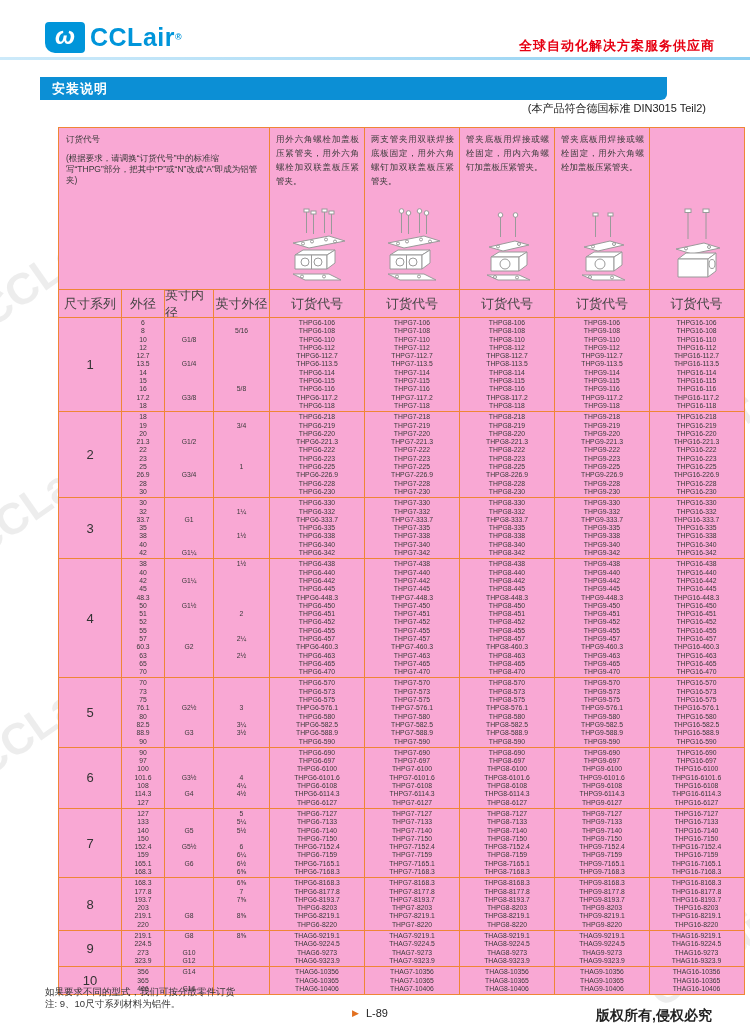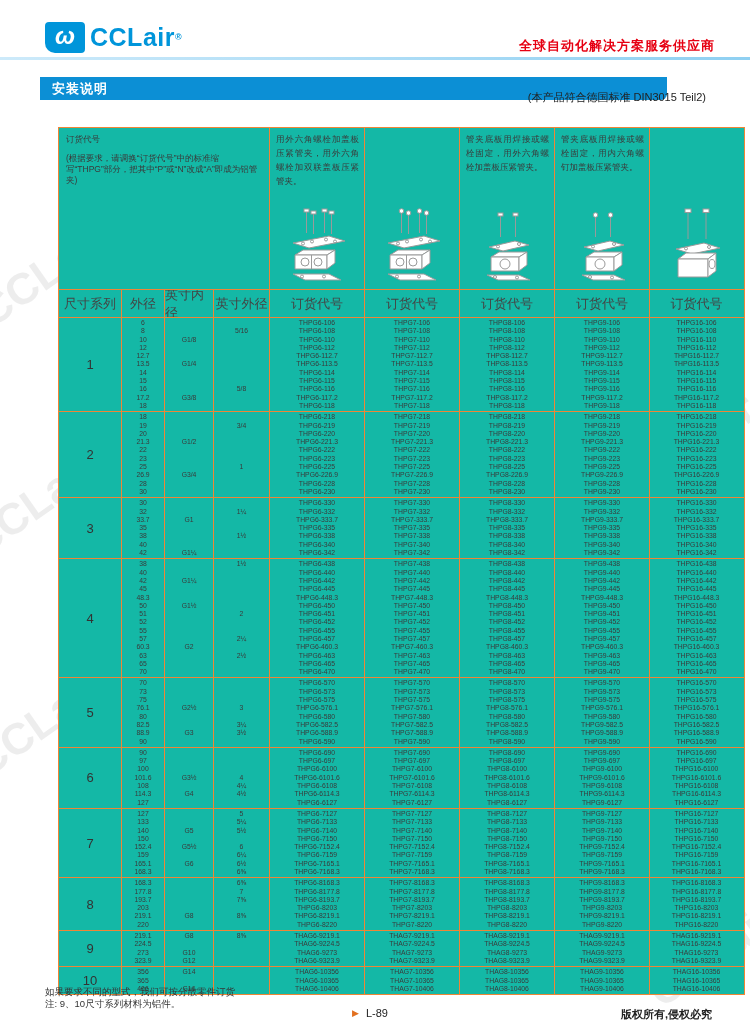--- a/index.html
+++ b/index.html
@@ -8,24 +8,24 @@
 
   
   .logo-row { position:absolute; top:22px; left:45px; display:flex; align-items:flex-start; }
   .logo-box { width:40px; height:31px; background:#0095da; border-radius:4px 4px 4px 10px; display:flex; align-items:center; justify-content:center; }
   .logo-box span { color:#fff; font-size:24px; font-style:italic; font-weight:bold; line-height:1; transform:translateY(-2px); }
   .logo-text { color:#0095da; font-size:25px; font-weight:bold; letter-spacing:.5px; margin-left:5px; line-height:31px; }
   .logo-reg { color:#0095da; font-size:9px; vertical-align:top; }
   .slogan { position:absolute; top:37px; right:35px; color:#e60012; font-size:13px; font-weight:bold; letter-spacing:1px; }
   .hline { position:absolute; top:57px; left:0; width:750px; height:3px; background:linear-gradient(90deg,#cdeafa,#8fd0f2); }
   .banner { position:absolute; top:77px; left:40px; width:627px; height:23px; background:#0c8fd5; color:#ffffff; font-size:13px; font-weight:bold; line-height:23px; padding-left:12px; letter-spacing:1px; border-radius:0 0 6px 0; }
-  .std-note { position:absolute; top:90px; right:44px; font-size:11px; color:#222; }
+  .std-note { position:absolute; top:101px; right:44px; font-size:11px; color:#222; }
 
   
-  .table-wrap { position:absolute; top:127px; left:58px; width:687px; border:1.5px solid #ef8636; background:#14b8a6; }
+  .table-wrap { position:absolute; top:127px; left:58px; width:687px; border:1.5px solid #ef8636; background:#f9a8d4; }
   .grid-top { display:grid; grid-template-columns:210px 95px 95px 95px 95px 94px; height:161px; }
   .grid9 { display:grid; grid-template-columns:62px 43px 49px 56px 95px 95px 95px 95px 94px; }
   .cell { border-left:1px solid #ef8636; overflow:hidden; }
   .cell:first-child { border-left:none; }
   .thead { height:28px; border-top:1px solid #ef8636; }
   .thead .cell { display:flex; align-items:center; justify-content:center; font-size:13px; color:#444; }
   .srow { border-top:1px solid #ef8636; }
   .info-cell { padding:5px 7px; font-size:8.5px; line-height:12px; color:#3a3a3a; }
   .info-title { margin-bottom:1px; }
   .code-item { margin-bottom:5.5px; }
@@ -35,21 +35,21 @@
   .vfig { flex:1; display:flex; align-items:flex-end; justify-content:center; padding-bottom:2px; }
   .vfig svg { display:block; }
   .series-num { display:flex; align-items:center; justify-content:center; font-size:13px; color:#333; }
   .lines { padding:1px 0; text-align:center; }
   .ln { height:8.3px; line-height:8.3px; font-size:6.8px; white-space:nowrap; color:#3a3a3a; }
 
   
   .notes { position:absolute; top:986px; left:45px; font-size:9.5px; line-height:12px; color:#333; }
   .page-num { position:absolute; top:1007px; left:352px; font-size:11px; color:#222; display:flex; align-items:center; }
   .page-arrow { color:#e2701f; font-size:9px; margin-right:7px; }
-  .copyright { position:absolute; top:1007px; right:38px; font-size:11px; font-weight:bold; color:#222; }
+  .copyright { position:absolute; top:1007px; right:38px; font-size:14px; font-weight:bold; color:#222; }
 
   
   .wm { position:absolute; font-size:44px; font-weight:bold; color:rgba(175,175,175,0.22); transform:rotate(-35deg); pointer-events:none; white-space:nowrap; }
   svg .st { stroke:#9a9a9a; fill:none; stroke-width:1; }
   svg .stw { stroke:#9a9a9a; fill:#ffffff; stroke-width:1; }
 </style>
 </head>
 <body>
 
 <div class="page">
@@ -108,20 +108,21 @@
                 <line x1="28.5" y1="48" x2="28.5" y2="62"></line>
               <polygon points="10,67 46,67 58,73 22,73" class="stw"></polygon>
               <circle cx="19" cy="69.5" r="1.5"></circle>
                 <circle cx="41" cy="69.5" r="1.5"></circle>
             </g>
           </svg>
         </div>
       </div>
 
       <div class="cell photo-cell">
+        <div class="vdesc">两支管夹用双联焊接底板固定，用外六角螺钉加双联盖板压紧管夹。</div>
         <div class="vfig">
           <svg width="70" height="80" viewBox="0 0 70 80">
             <g class="st">
               <circle cx="23.5" cy="4" r="2.3" class="stw"></circle>
                 <line x1="23.5" y1="6" x2="23.5" y2="26"></line>
               <circle cx="30.5" cy="6" r="2.3" class="stw"></circle>
                 <line x1="30.5" y1="8" x2="30.5" y2="27"></line>
               <circle cx="41.5" cy="4" r="2.3" class="stw"></circle>
                 <line x1="41.5" y1="6" x2="41.5" y2="26"></line>
               <circle cx="48.5" cy="6" r="2.3" class="stw"></circle>
@@ -139,20 +140,44 @@
                 <line x1="28.5" y1="48" x2="28.5" y2="62"></line>
               <polygon points="10,67 46,67 58,73 22,73" class="stw"></polygon>
               <circle cx="19" cy="69.5" r="1.5"></circle>
                 <circle cx="41" cy="69.5" r="1.5"></circle>
             </g>
           </svg>
         </div>
       </div>
 
       <div class="cell photo-cell">
+        <div class="vdesc">管夹底板用焊接或螺栓固定，用内六角螺钉加盖板压紧管夹。</div>
+        <div class="vfig">
+          <svg width="70" height="80" viewBox="0 0 70 80">
+            <g class="st">
+              <circle cx="27.5" cy="8" r="2.3" class="stw"></circle>
+                <line x1="27.5" y1="10" x2="27.5" y2="30"></line>
+              <circle cx="42.5" cy="8" r="2.3" class="stw"></circle>
+                <line x1="42.5" y1="10" x2="42.5" y2="30"></line>
+              <polygon points="16,40 42,34 56,38 30,44" class="stw"></polygon>
+              <circle cx="25" cy="39.5" r="1.5"></circle>
+                <circle cx="46" cy="37" r="1.5"></circle>
+              <polygon points="18,50 26,45 54,45 46,50" class="stw"></polygon>
+              <polygon points="18,50 46,50 46,64 18,64" class="stw"></polygon>
+              <polygon points="46,50 54,45 54,58 46,64" class="stw"></polygon>
+              <circle cx="32" cy="57" r="5"></circle>
+              <polygon points="14,68 46,68 57,73 25,73" class="stw"></polygon>
+              <circle cx="22" cy="70" r="1.5"></circle>
+                <circle cx="44" cy="70.5" r="1.5"></circle>
+            </g>
+          </svg>
+        </div>
+      </div>
+
+      <div class="cell photo-cell">
         <div class="vdesc">管夹底板用焊接或螺栓固定，用外六角螺栓加盖板压紧管夹。</div>
         <div class="vfig">
           <svg width="70" height="80" viewBox="0 0 70 80">
             <g class="st">
               <rect x="25" y="6" width="5" height="3" class="stw"></rect>
                 <line x1="27.5" y1="9" x2="27.5" y2="30"></line>
               <rect x="40" y="6" width="5" height="3" class="stw"></rect>
                 <line x1="42.5" y1="9" x2="42.5" y2="30"></line>
               <polygon points="16,40 42,34 56,38 30,44" class="stw"></polygon>
               <circle cx="25" cy="39.5" r="1.5"></circle>
@@ -163,44 +188,20 @@
               <circle cx="32" cy="57" r="5"></circle>
               <polygon points="14,68 46,68 57,73 25,73" class="stw"></polygon>
               <circle cx="22" cy="70" r="1.5"></circle>
                 <circle cx="44" cy="70.5" r="1.5"></circle>
             </g>
           </svg>
         </div>
       </div>
 
       <div class="cell photo-cell">
-        <div class="vdesc">管夹底板用焊接或螺栓固定，用内六角螺钉加盖板压紧管夹。</div>
-        <div class="vfig">
-          <svg width="70" height="80" viewBox="0 0 70 80">
-            <g class="st">
-              <circle cx="27.5" cy="8" r="2.3" class="stw"></circle>
-                <line x1="27.5" y1="10" x2="27.5" y2="30"></line>
-              <circle cx="42.5" cy="8" r="2.3" class="stw"></circle>
-                <line x1="42.5" y1="10" x2="42.5" y2="30"></line>
-              <polygon points="16,40 42,34 56,38 30,44" class="stw"></polygon>
-              <circle cx="25" cy="39.5" r="1.5"></circle>
-                <circle cx="46" cy="37" r="1.5"></circle>
-              <polygon points="18,50 26,45 54,45 46,50" class="stw"></polygon>
-              <polygon points="18,50 46,50 46,64 18,64" class="stw"></polygon>
-              <polygon points="46,50 54,45 54,58 46,64" class="stw"></polygon>
-              <circle cx="32" cy="57" r="5"></circle>
-              <polygon points="14,68 46,68 57,73 25,73" class="stw"></polygon>
-              <circle cx="22" cy="70" r="1.5"></circle>
-                <circle cx="44" cy="70.5" r="1.5"></circle>
-            </g>
-          </svg>
-        </div>
-      </div>
-
-      <div class="cell photo-cell">
         <div class="vfig">
           <svg width="70" height="80" viewBox="0 0 70 80">
             <g class="st">
               <rect x="23" y="2" width="6" height="3.5" class="stw"></rect>
                 <line x1="26" y1="5.5" x2="26" y2="32"></line>
               <rect x="41" y="2" width="6" height="3.5" class="stw"></rect>
                 <line x1="44" y1="5.5" x2="44" y2="32"></line>
               <polygon points="14,42 42,36 58,41 30,47" class="stw"></polygon>
               <circle cx="24" cy="41.5" r="1.5"></circle>
                 <circle cx="47" cy="40" r="1.5"></circle>

